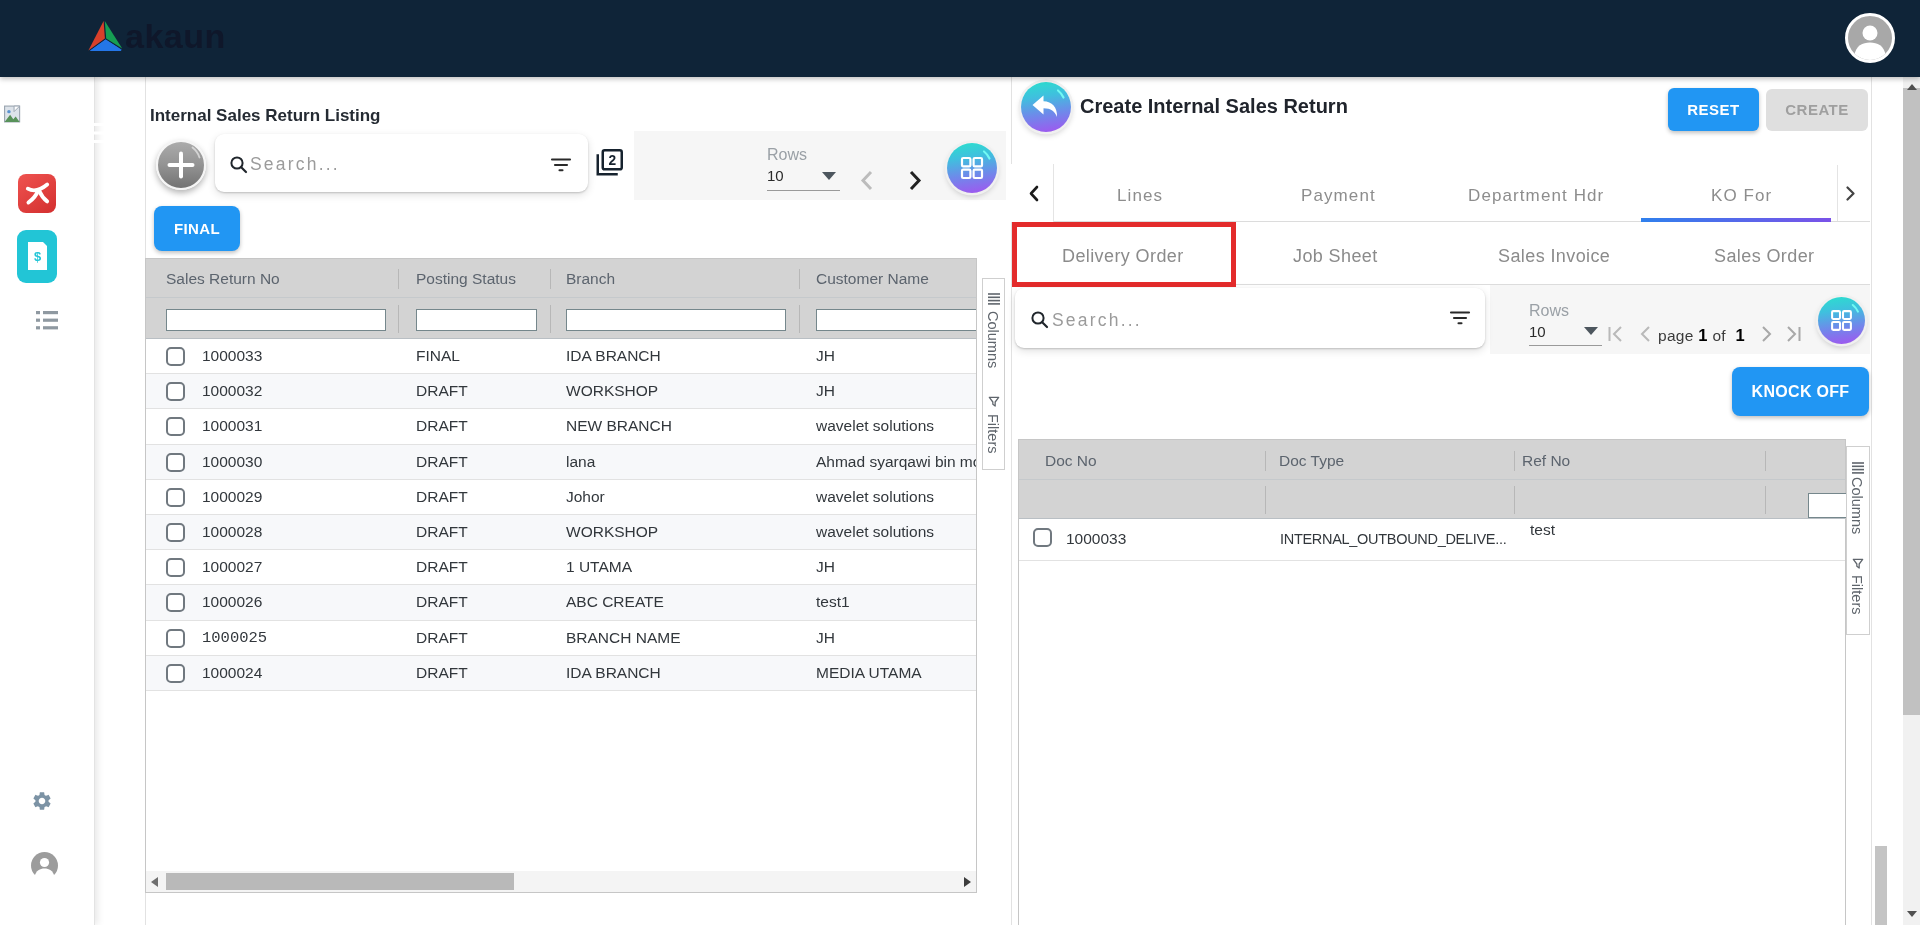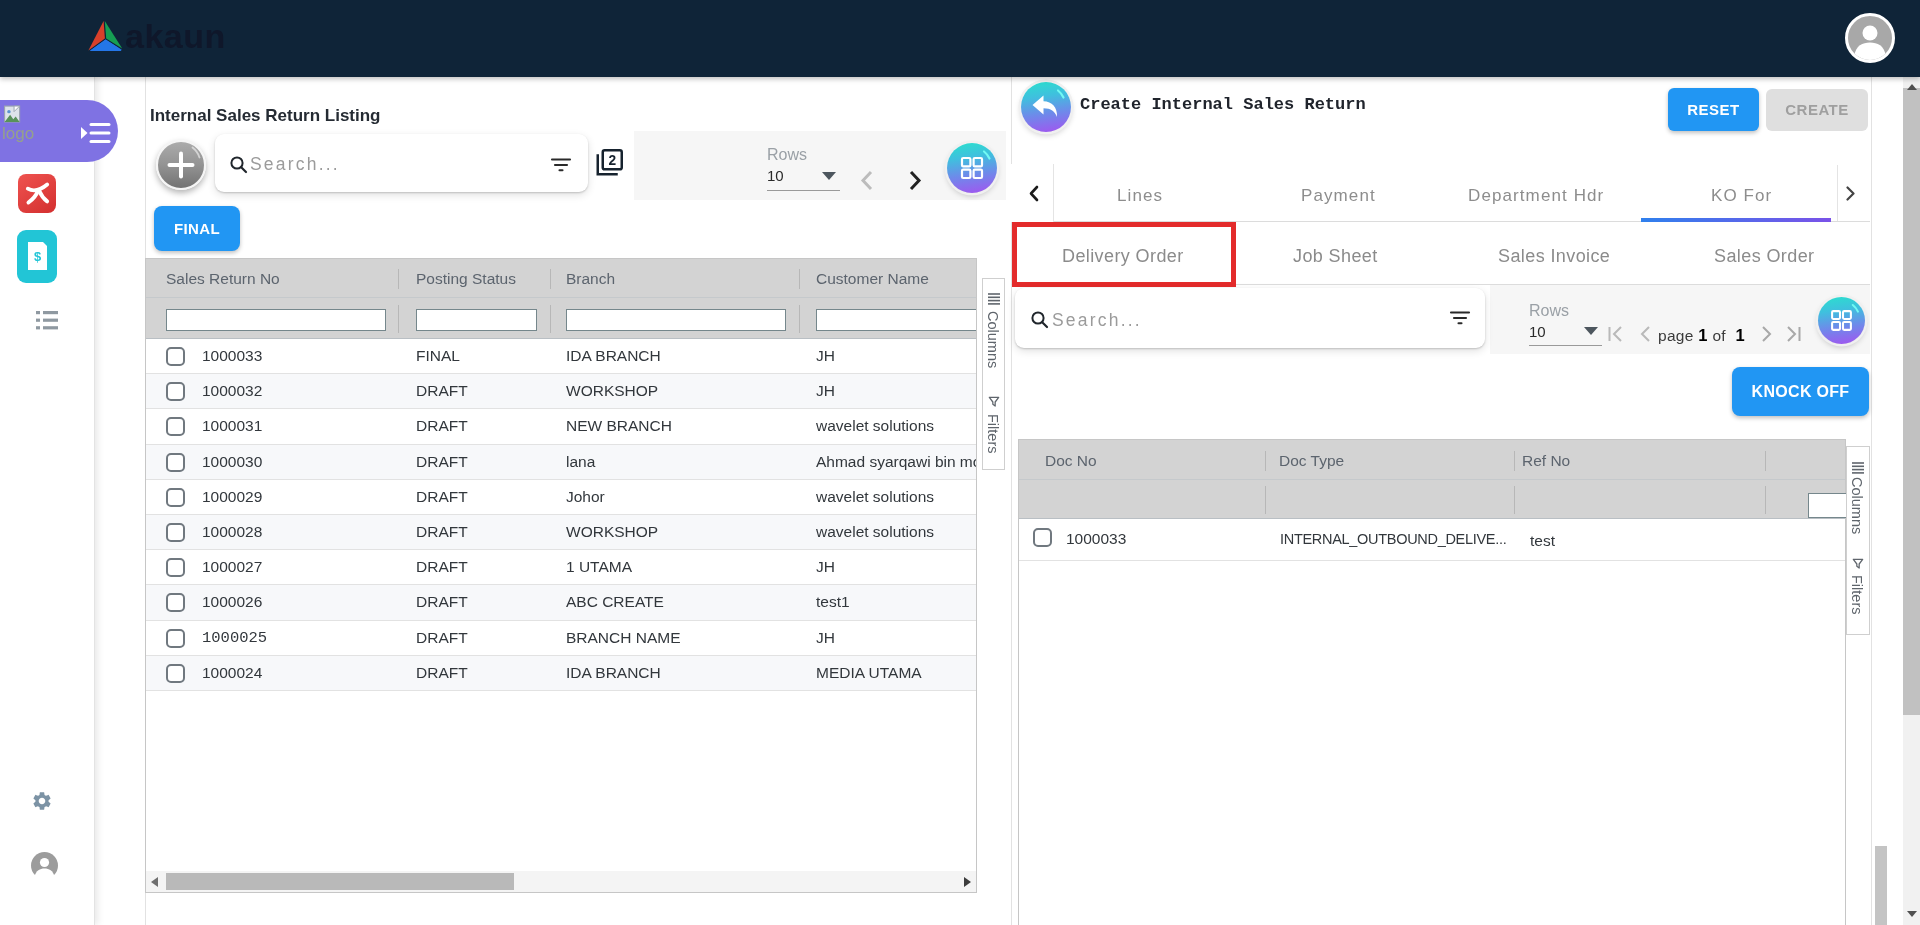--- a/index.html
+++ b/index.html
@@ -54,21 +54,21 @@
   
   .vstrip { background:#fff; border:1px solid #cfcfcf; }
   .vtab-text { font-size:14.5px; color:#5f656c; transform:rotate(90deg); transform-origin:left top; white-space:nowrap; }
 
   
   .hsb-track { background:#f4f4f4; }
   .hsb-thumb { background:#b9b9b9; }
 
   
   .gradcircle { border-radius:50%; background:linear-gradient(172deg,#2ae0cd 0%, #3fc0de 30%, #6e8aea 62%, #a452f0 100%); box-shadow:0 0 0 2.5px #f0f0f0, 0 3px 6px rgba(0,0,0,.22); }
-  #rp-title { left:1080px; top:95px; font-size:17px; font-weight:700; color:#20242c;font-family:Liberation Mono, monospace; }
+  #rp-title { left:1080px; top:95px; font-size:20px; font-weight:700; color:#20242c; }
   #reset-btn { left:1668px; top:88px; width:91px; height:43px; background:#2196f3; border-radius:6px; color:#fff; font-weight:700;
      font-size:15px; text-align:center; line-height:43px; letter-spacing:0.5px; box-shadow:0 2px 4px rgba(0,0,0,.25);}
   #create-btn { left:1766px; top:89px; width:102px; height:42px; background:#dfdfdf; border-radius:6px; color:#9f9f9f; font-weight:700;
      font-size:15px; text-align:center; line-height:42px; letter-spacing:0.5px; }
   .tabtxt { position:absolute; top:186px; font-size:17px; color:#8d8d8d; letter-spacing:1.1px; }
   #tab-underline { left:1641px; top:218px; width:190px; height:4px; background:linear-gradient(90deg,#2f80ed,#7a52e8); }
   .subtabtxt { position:absolute; top:246px; font-size:18px; color:#8b8b8b; letter-spacing:0.4px; }
   #redbox { left:1012px; top:222px; width:224px; height:65px; border:5px solid #e32b2b; }
   #rp-search { left:1015px; top:288px; width:470px; height:60px; }
   #rp-greyband { left:1490px; top:285px; width:380px; height:69px; background:#f6f6f6; }
@@ -347,21 +347,21 @@
     <div class="abs" style="left:0; top:39px; width:826px; height:1px; background:#c5c9cc;"></div>
     <div class="abs thdr" style="left:0; top:40px; width:826px; height:39px; border-bottom:1px solid #b9bfc4;"></div>
     <div class="csep" style="left:246px; top:46px; height:28px;"></div>
     <div class="csep" style="left:495px; top:46px; height:28px;"></div>
     <div class="csep" style="left:746px; top:46px; height:28px;"></div>
     <div class="finput" style="left:789px; top:53px; width:39px; height:25px;"></div>
     <div class="trow" style="top:79px; height:42px;">
         <span class="cbox" style="left:14px; top:9px;"></span>
         <span class="cellt" style="left:47px; top:11px;">1000033</span>
         <span class="cellt" style="left:261px; top:12px; width:243px; overflow:hidden; font-size:14.5px; letter-spacing:-0.3px;">INTERNAL_OUTBOUND_DELIVE...</span>
-        <span class="cellt" style="left:511px; top:13px;">test</span>
+        <span class="cellt" style="left:511px; top:2px;">test</span>
       </div>
   </div>
 
   <div class="abs vstrip" style="left:1846px; top:446px; width:24px; height:95px;"></div>
   <div class="abs vstrip" style="left:1846px; top:540px; width:24px; height:95px; border-top:none;"></div>
   <svg class="abs" style="left:1851px; top:461px;" width="14" height="14" viewBox="0 0 14 14">
       <g stroke="#5f656c" stroke-width="1.6">
         <line x1="1" y1="2" x2="13" y2="2"></line>
         <line x1="1" y1="5.3" x2="13" y2="5.3"></line>
         <line x1="1" y1="8.6" x2="13" y2="8.6"></line>
@@ -370,23 +370,20 @@
     </svg>
   <div class="vtab-text abs" style="left:1865px; top:477px;">Columns</div>
   <svg class="abs" style="left:1851px; top:557px;" width="14" height="14" viewBox="0 0 24 24">
       <path d="M4 4 L20 4 L14 12 L14 19 L10 16 L10 12 Z" fill="none" stroke="#5f656c" stroke-width="2.2" stroke-linejoin="round"></path>
     </svg>
   <div class="vtab-text abs" style="left:1865px; top:575px;">Filters</div>
 
   <div class="abs" style="left:1875px; top:846px; width:12px; height:79px; background:#c4c4c4;"></div>
 
   <div class="abs" id="sidebar"></div>
-  <div class="abs" id="pill">
-      <span class="logotxt">logo</span>
-    </div>
 
   <svg class="abs" style="left:3px; top:104px; z-index:6;" width="19" height="20" viewBox="0 0 24 24">
       <rect x="2" y="2" width="19" height="20" fill="#dde3ea" stroke="#9aa4b0" stroke-width="1.4"></rect>
       <path d="M21 2 L14 2 L14 9 Z" fill="#fff" stroke="#9aa4b0" stroke-width="1.2"></path>
       <circle cx="7.5" cy="9" r="2.2" fill="#5b93d0"></circle>
       <path d="M2 22 L9 13 L13 18.5 L16 15 L21 22 Z" fill="#58925a"></path>
     </svg>
 
   <svg class="abs" style="left:79px; top:122px; z-index:6;" width="32" height="22" viewBox="0 0 32 22">
       <g stroke="#fff" stroke-width="3" stroke-linecap="round">

